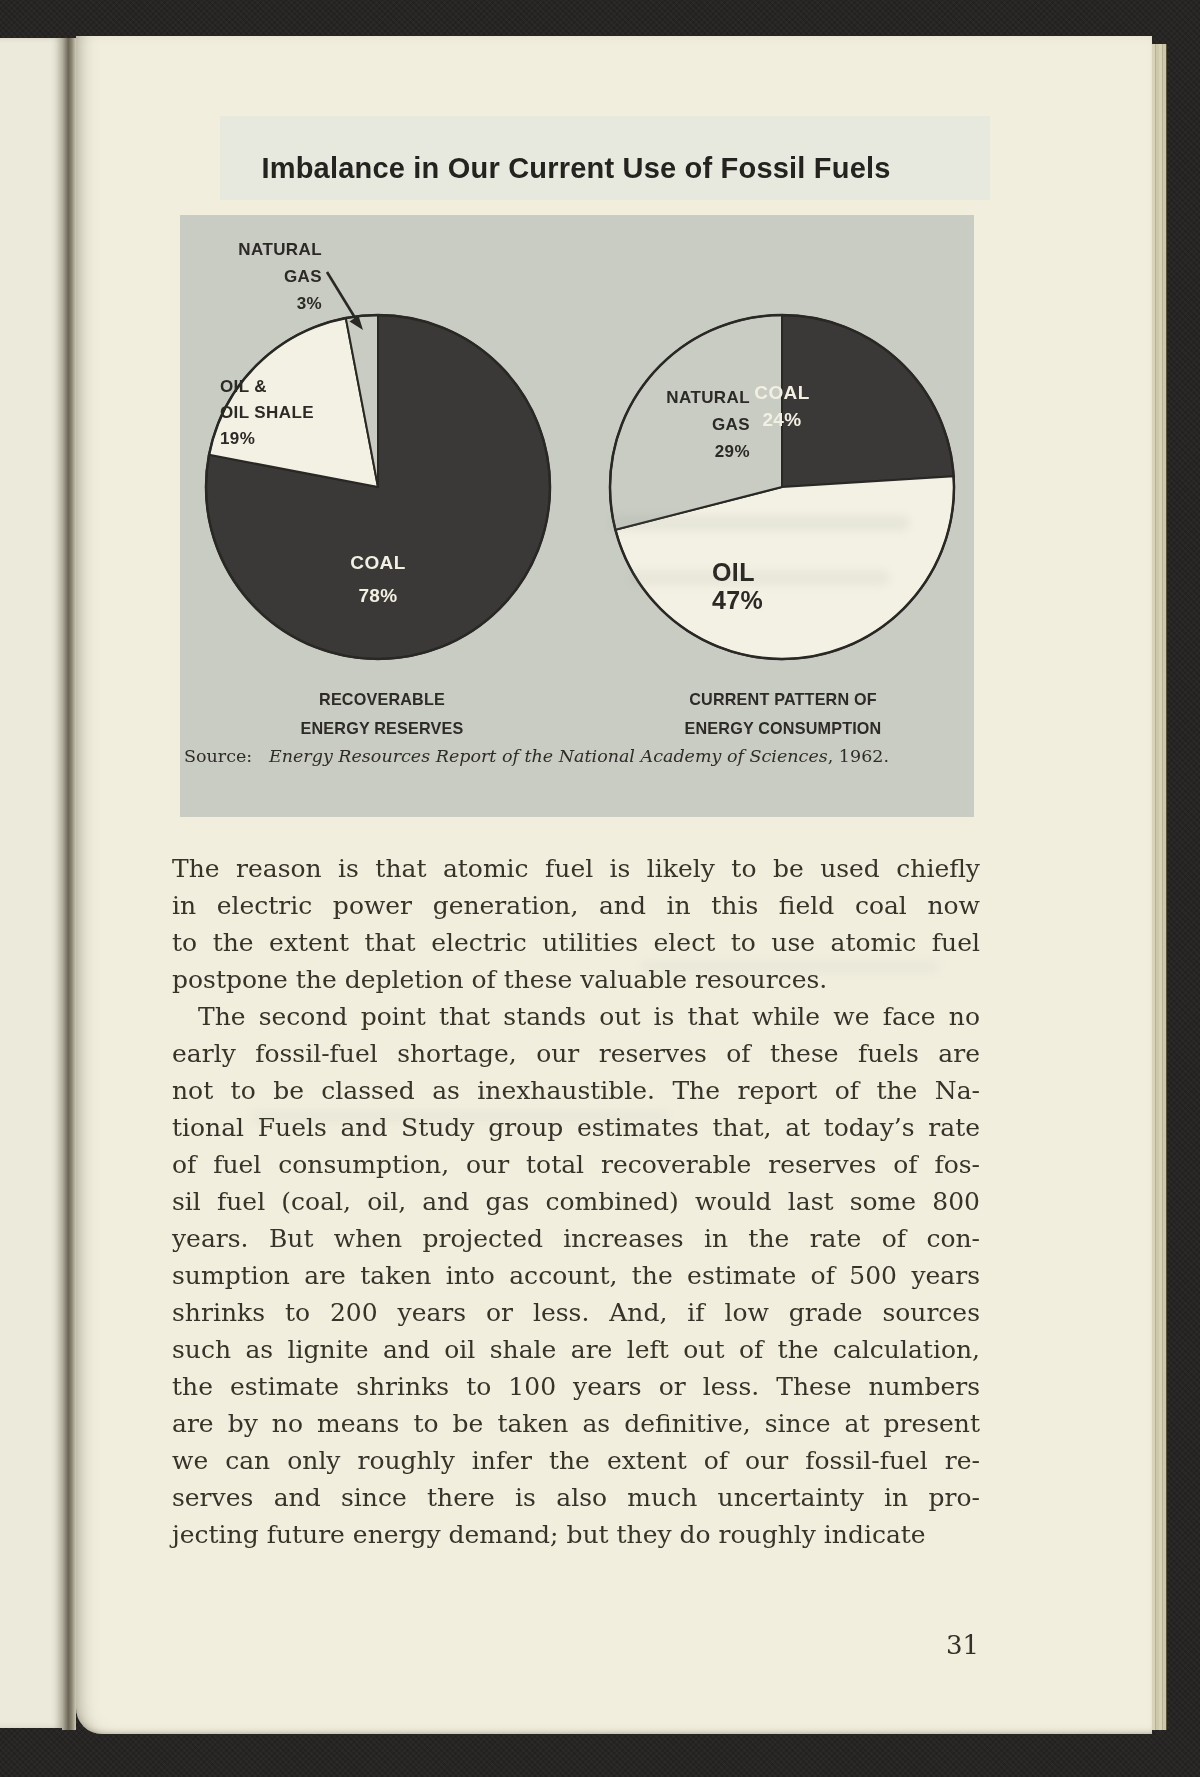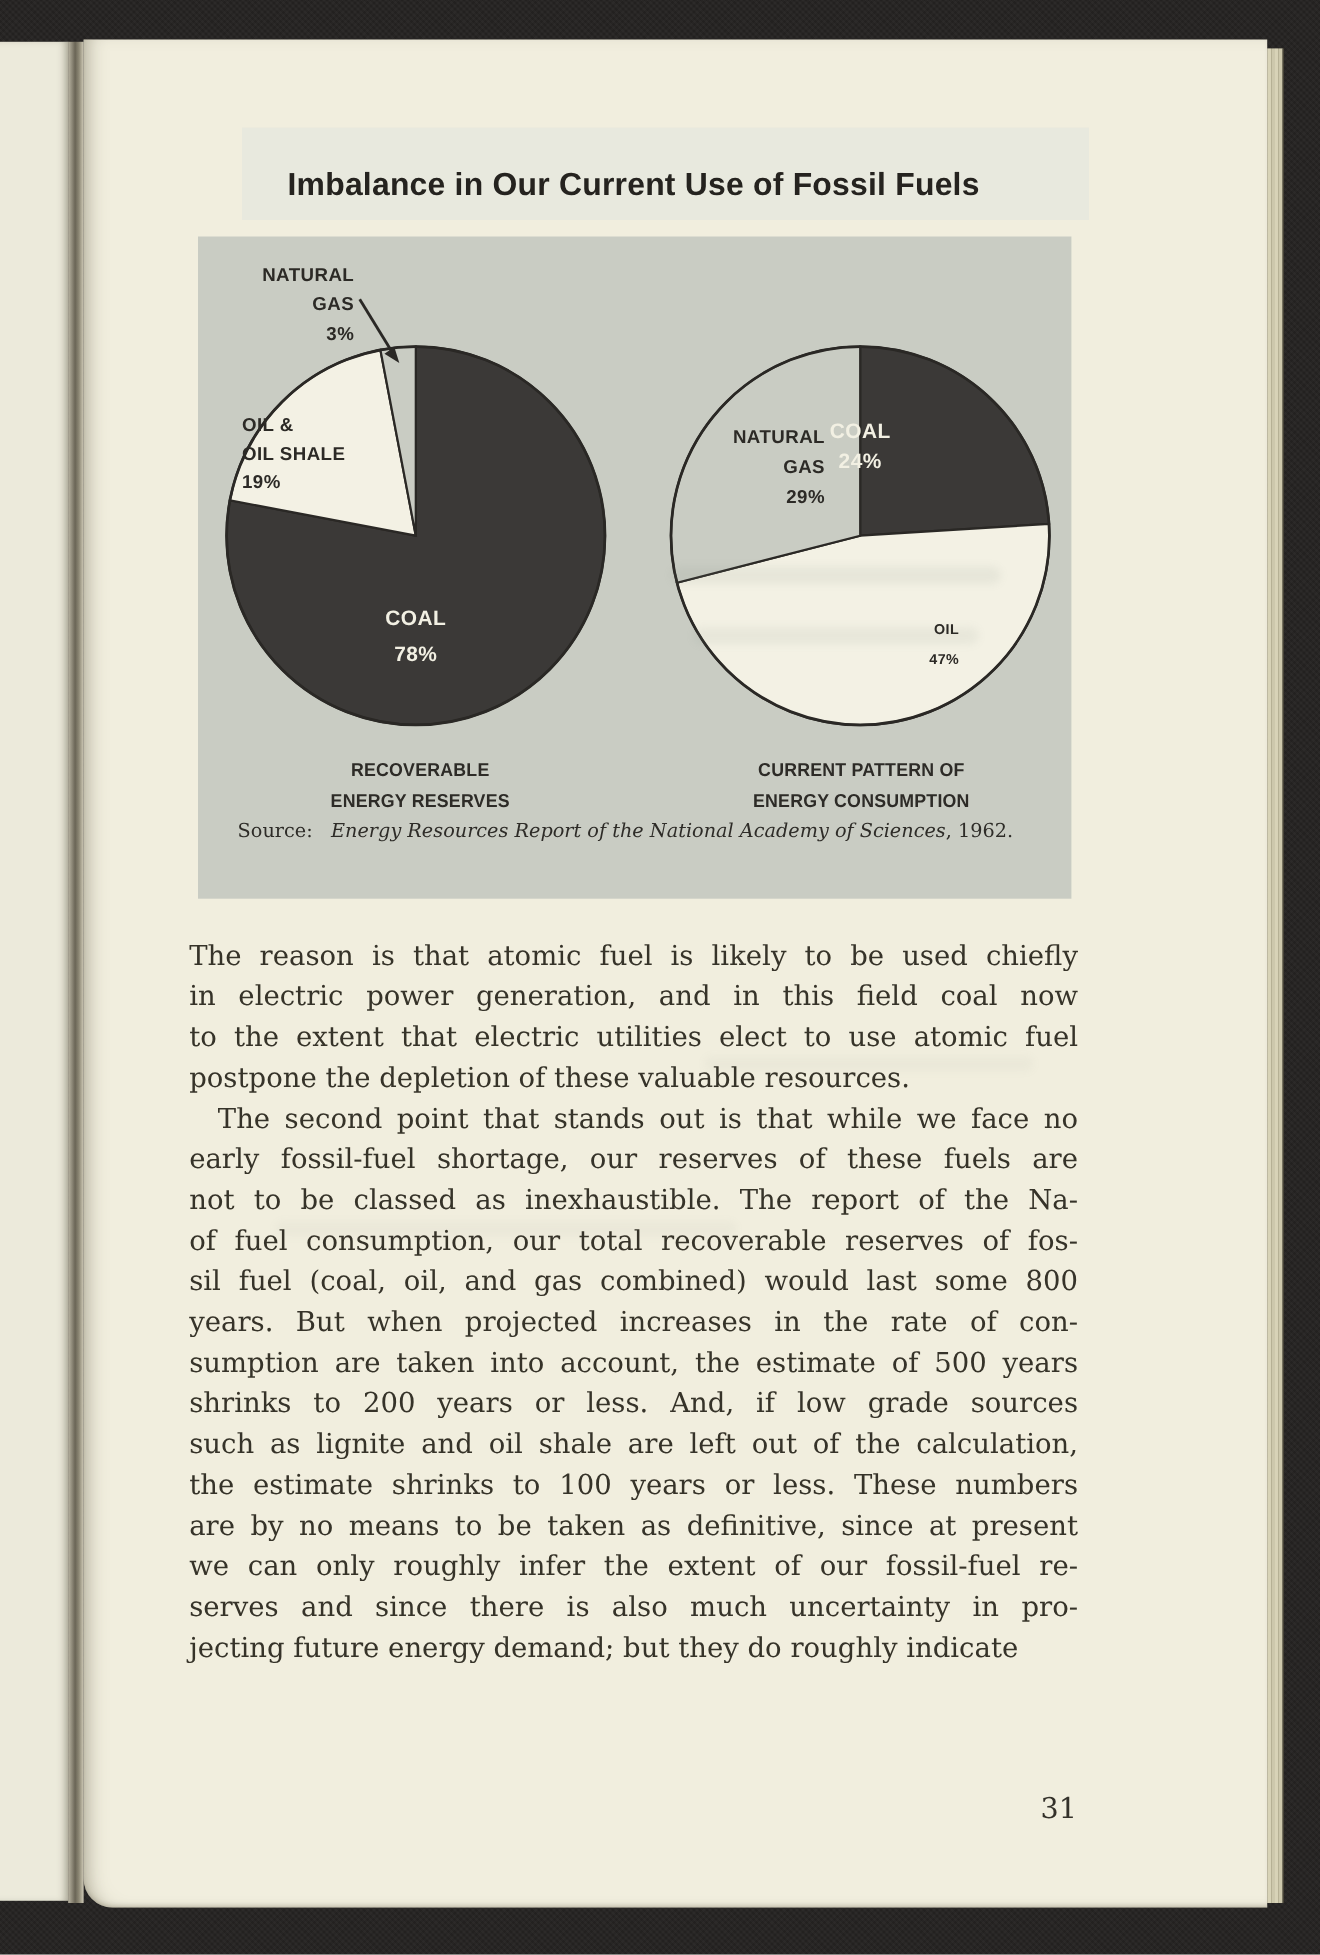--- a/index.html
+++ b/index.html
@@ -28,26 +28,26 @@
   .panel svg{position:absolute;left:0;top:0;}
   .plabel{position:absolute;font-weight:700;font-size:17px;letter-spacing:.4px;color:#2c2a26;}
   .plabel div{white-space:nowrap;}
   .lab-left-gas{left:10px;top:21px;width:132px;text-align:right;line-height:27px;}
   .lab-left-oil{left:40px;top:159px;width:115px;line-height:26px;}
   .lab-left-coal{left:128px;top:331px;width:140px;text-align:center;line-height:33px;
     font-size:19px;color:#f2f0e3;}
   .lab-right-gas{left:420px;top:169px;width:150px;text-align:right;line-height:27px;}
   .lab-right-coal{left:532px;top:164px;width:140px;text-align:center;line-height:27px;
     font-size:19px;color:#f2f0e3;}
-  .lab-right-oil{left:552px;top:343px;width:140px;text-align:right;line-height:28px;font-size:13px;}
+  .lab-right-oil{left:532px;top:343px;width:140px;text-align:left;line-height:28px;font-size:25px;}
   .caption{position:absolute;top:470px;width:240px;text-align:center;font-weight:700;font-size:17px;
     letter-spacing:.2px;line-height:29px;color:#2d2b27;transform:scaleX(.95);}
   .cap-left{left:82px;}
   .cap-right{left:483px;}
-  .source{position:absolute;left:36px;top:531px;width:760px;font-family:"DejaVu Serif",serif;
+  .source{position:absolute;left:4px;top:531px;width:760px;font-family:"DejaVu Serif",serif;
     font-size:17.5px;color:#2e2c28;}
   .source .it{font-style:italic;}
   
   .body-text{position:absolute;left:172px;top:850px;width:808px;font-family:"DejaVu Serif",serif;
     font-size:25px;color:#363329;}
   .body-text .ln{height:37px;line-height:37px;text-align:justify;text-align-last:justify;white-space:normal;}
   .body-text .ln.last{text-align-last:left;}
   .body-text .ln.indent{padding-left:26px;}
   .pageno{position:absolute;left:946px;top:1630px;font-family:"DejaVu Serif",serif;
     font-size:26px;color:#34312a;}
@@ -137,20 +137,21 @@
   <div class="ghost" style="left:250px;top:1110px;width:420px;height:14px;opacity:.05;"></div>
 
   <div class="body-text" id="body-text">
       <div class="ln">The reason is that atomic fuel is likely to be used chiefly</div>
       <div class="ln">in electric power generation, and in this field coal now</div>
       <div class="ln">to the extent that electric utilities elect to use atomic fuel</div>
       <div class="ln last">postpone the depletion of these valuable resources.</div>
       <div class="ln indent">The second point that stands out is that while we face no</div>
       <div class="ln">early fossil-fuel shortage, our reserves of these fuels are</div>
       <div class="ln">not to be classed as inexhaustible. The report of the Na-</div>
+      <div class="ln">tional Fuels and Study group estimates that, at today’s rate</div>
       <div class="ln">of fuel consumption, our total recoverable reserves of fos-</div>
       <div class="ln">sil fuel (coal, oil, and gas combined) would last some 800</div>
       <div class="ln">years. But when projected increases in the rate of con-</div>
       <div class="ln">sumption are taken into account, the estimate of 500 years</div>
       <div class="ln">shrinks to 200 years or less. And, if low grade sources</div>
       <div class="ln">such as lignite and oil shale are left out of the calculation,</div>
       <div class="ln">the estimate shrinks to 100 years or less. These numbers</div>
       <div class="ln">are by no means to be taken as definitive, since at present</div>
       <div class="ln">we can only roughly infer the extent of our fossil-fuel re-</div>
       <div class="ln">serves and since there is also much uncertainty in pro-</div>

